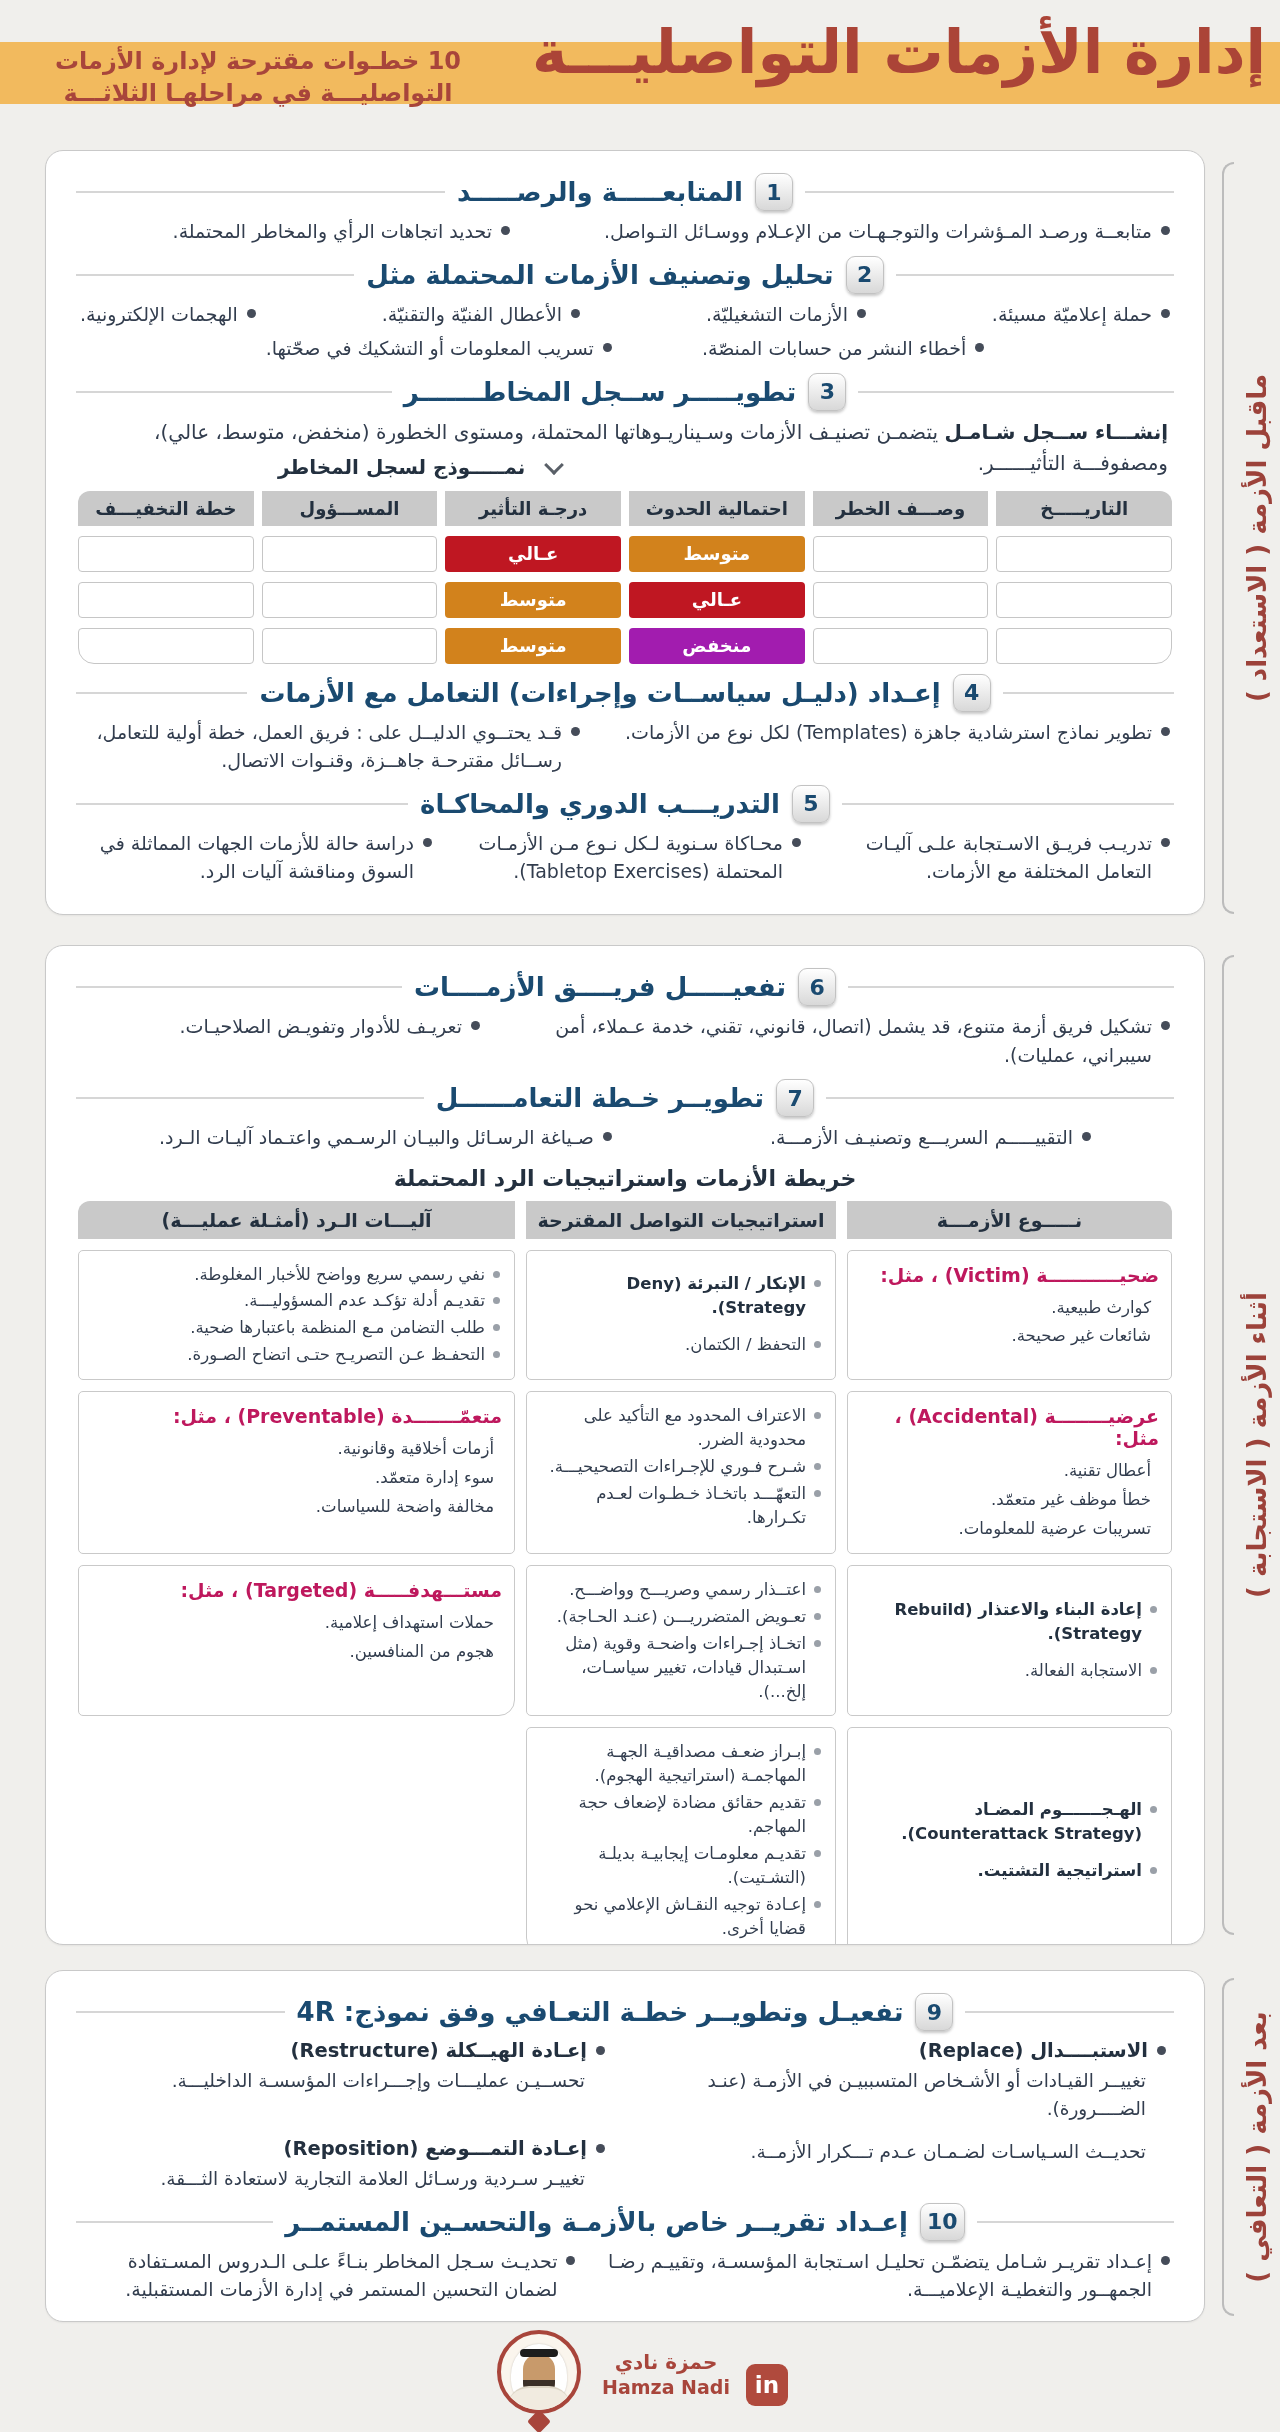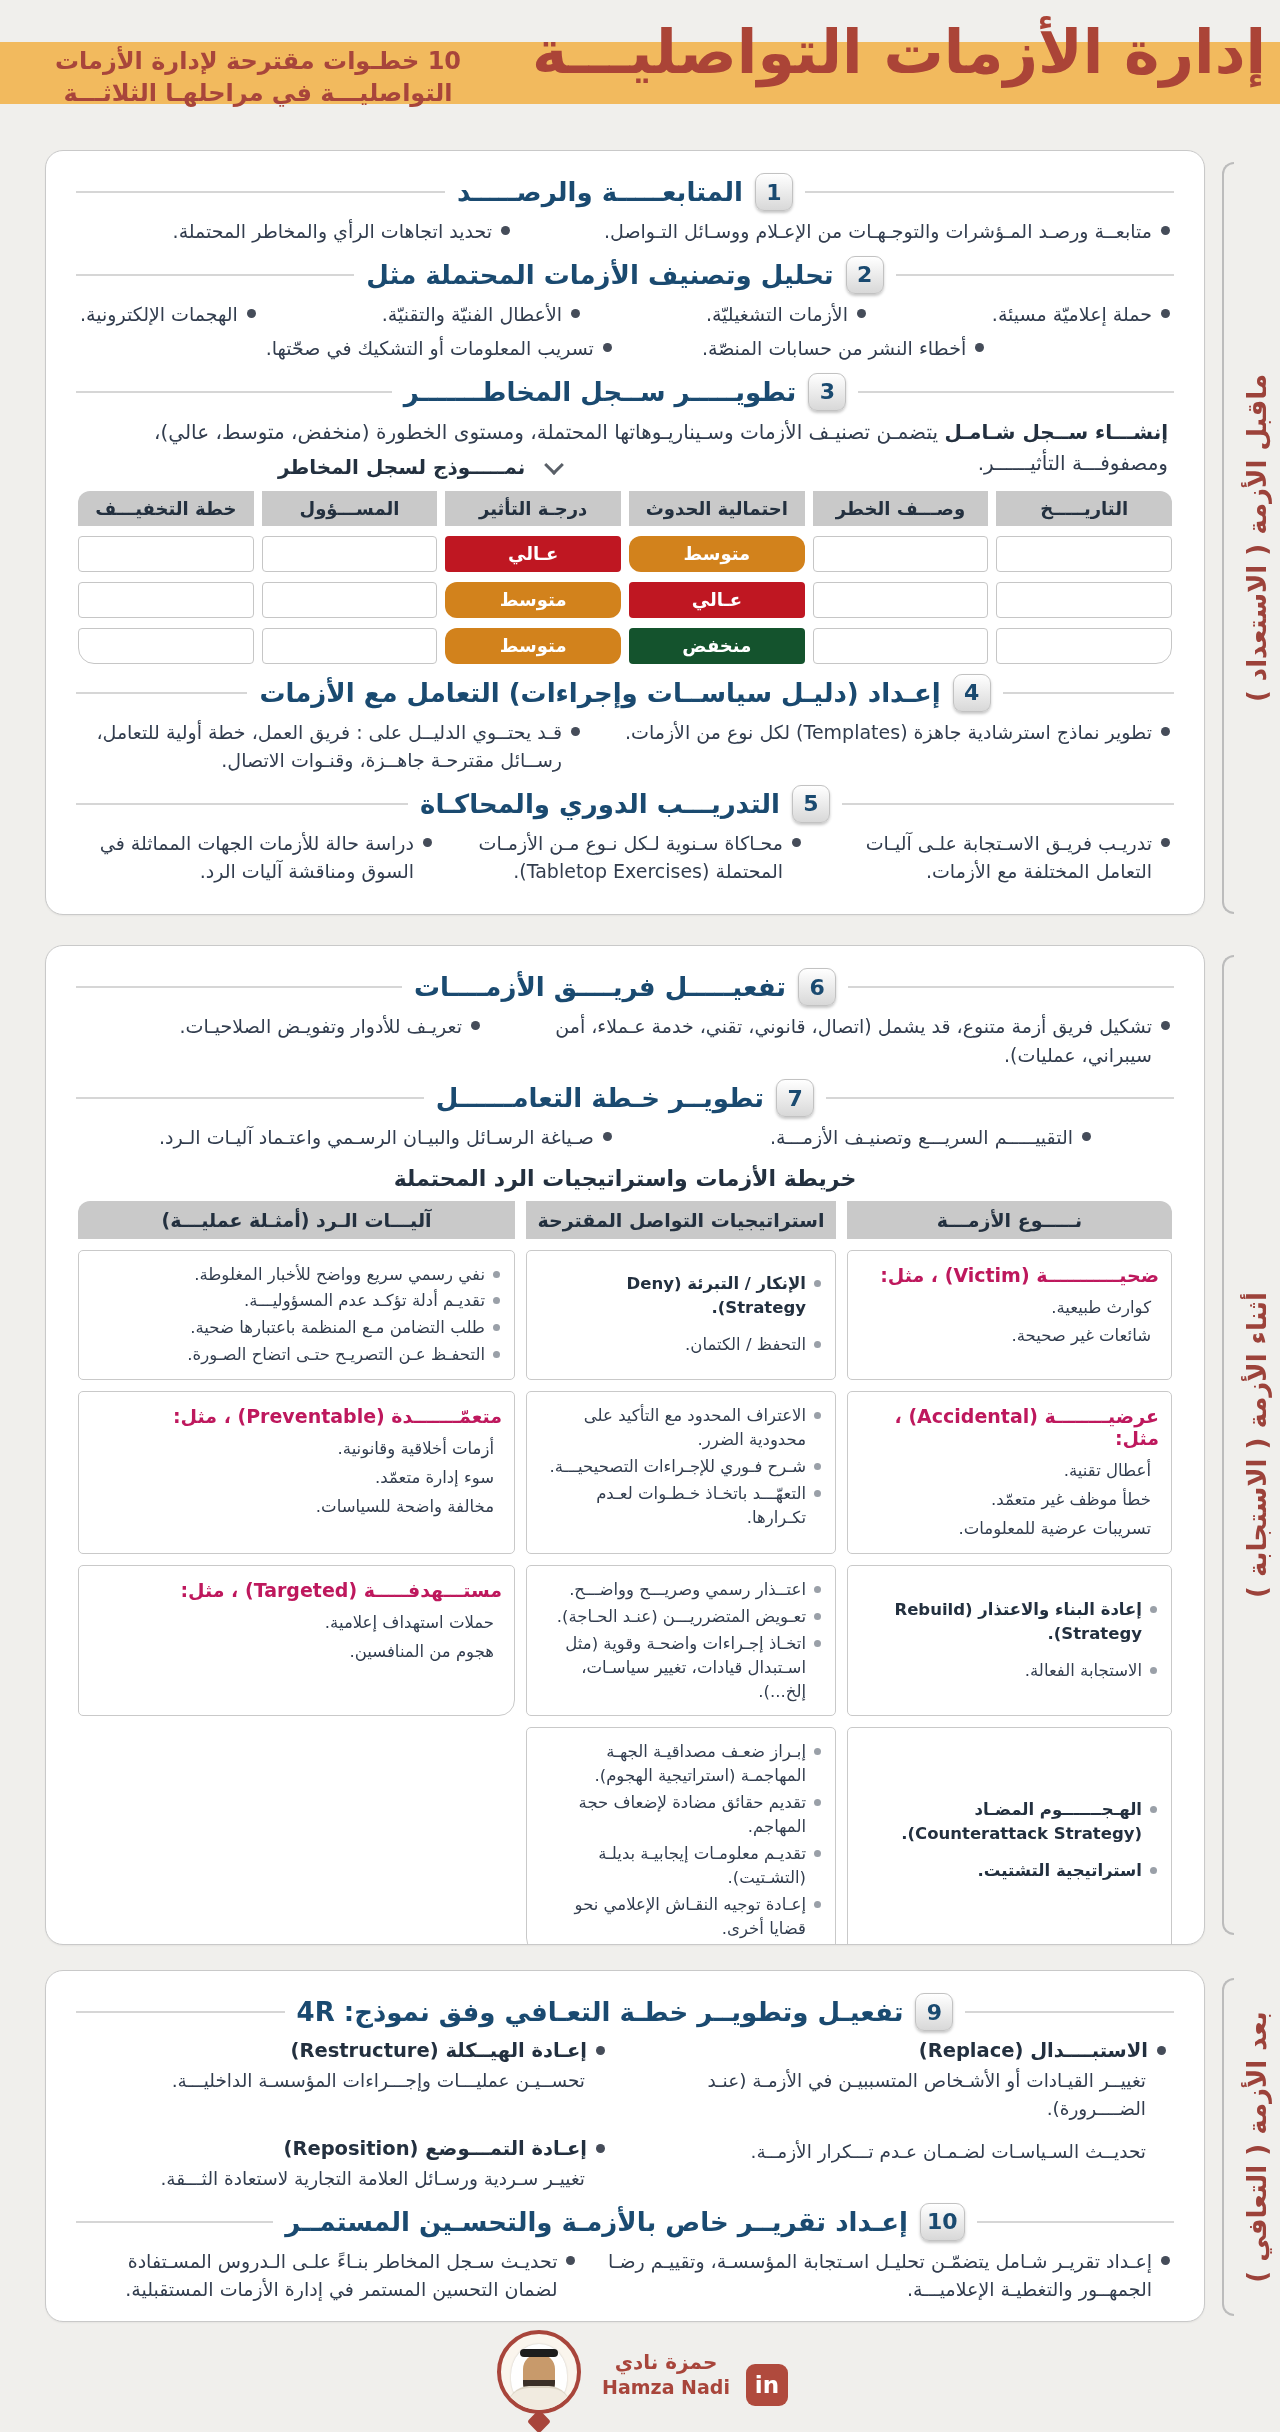--- a/index.html
+++ b/index.html
@@ -49,22 +49,22 @@
   
   .risk{display:grid;grid-template-columns:repeat(6,1fr);gap:10px 8px;margin:12px 2px 4px 2px;}
   .risk-h{background:#c9c9c9;color:#23303f;font-weight:bold;font-size:18px;text-align:center;
     padding:7px 2px;}
   .risk-h:first-child{border-radius:0 12px 0 0;}
   .risk-h:nth-child(6){border-radius:12px 0 0 0;}
   .risk-c{background:#fff;border:1.5px solid #c6c6c6;border-radius:4px;height:36px;box-sizing:border-box;}
   .risk-c.filled{display:flex;align-items:center;justify-content:center;color:#fff;
     font-weight:bold;font-size:18px;border:none;}
   .lv-high{background:#bf1722;}
-  .lv-medium{background:#d2821c;border-radius:12px;}
-  .lv-low{background:#14532d;}
+  .lv-medium{background:#d2821c;}
+  .lv-low{background:#a21caf;}
   .rbr{border-bottom-right-radius:16px;}
   .rbl{border-bottom-left-radius:16px;}
   
   .map-title{text-align:center;font-weight:bold;color:#23303f;font-size:22px;margin:14px 0 10px 0;}
   .map{display:grid;grid-template-columns:325px 310px 1fr;gap:11px;margin:0 2px;}
   .map-h{background:#c9c9c9;color:#23303f;font-weight:bold;font-size:19px;text-align:center;padding:8px 4px;}
   .map-h:first-child{border-radius:0 12px 0 0;}
   .map-h:nth-child(3){border-radius:12px 0 0 0;}
   .map-c{background:#fff;border:1.5px solid #c9c9c9;border-radius:5px;
     padding:9px 12px;font-size:16.5px;color:#323d4e;box-sizing:border-box;}

